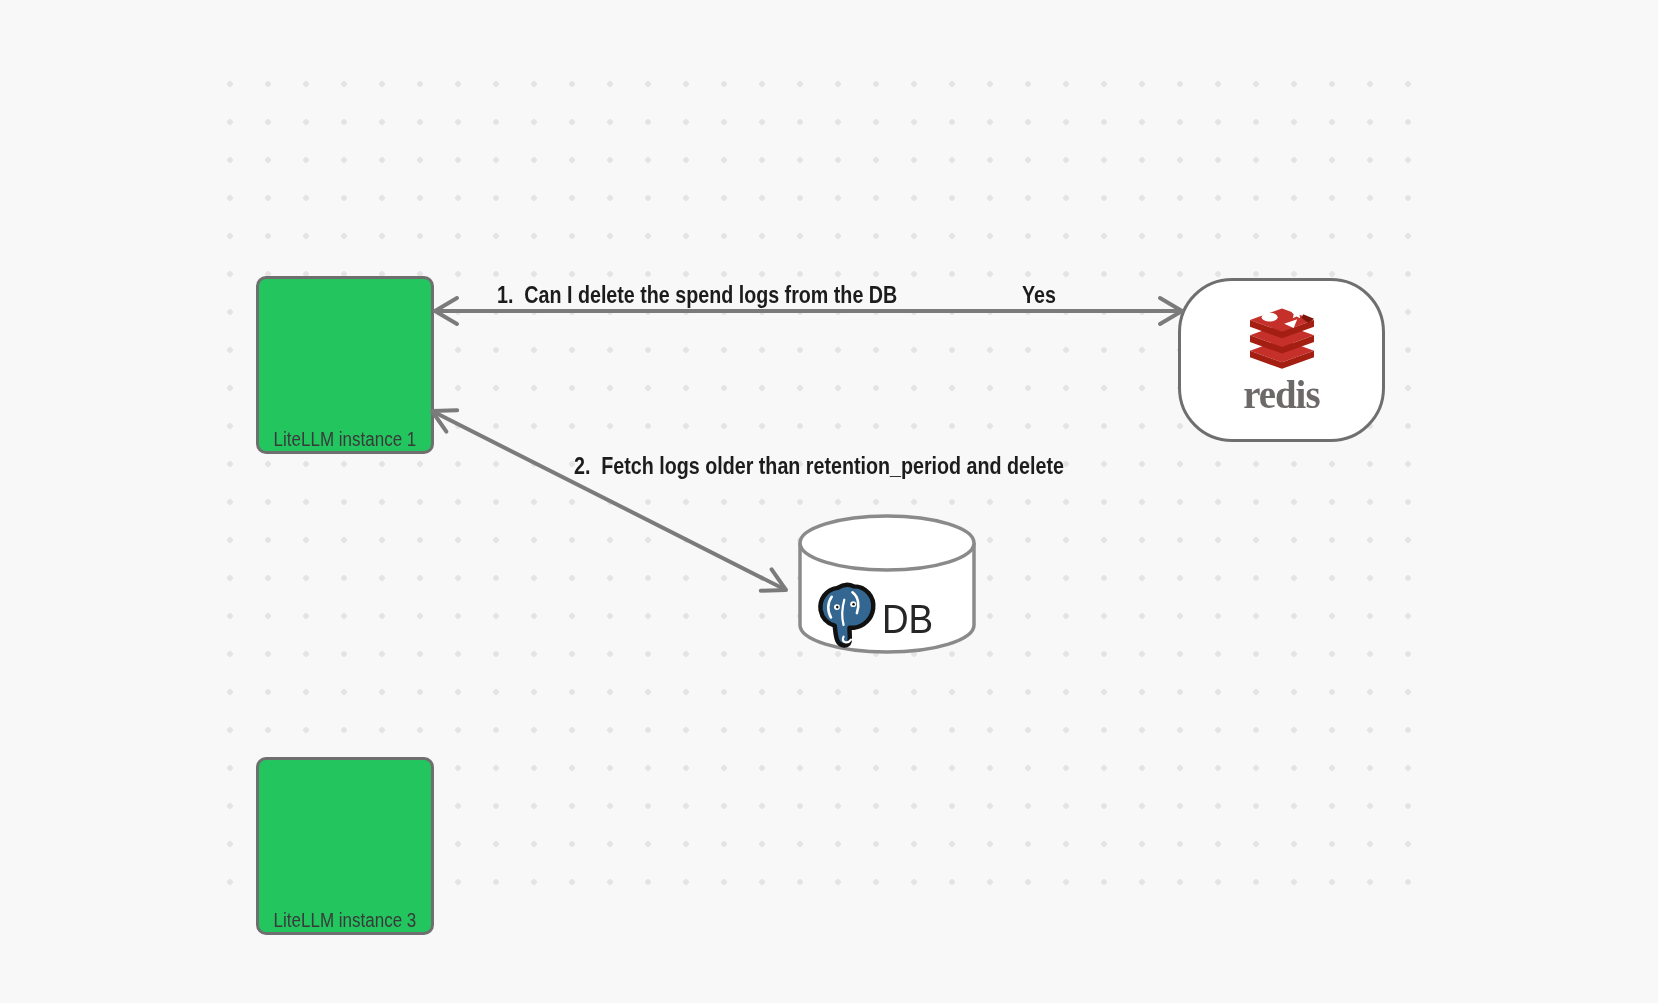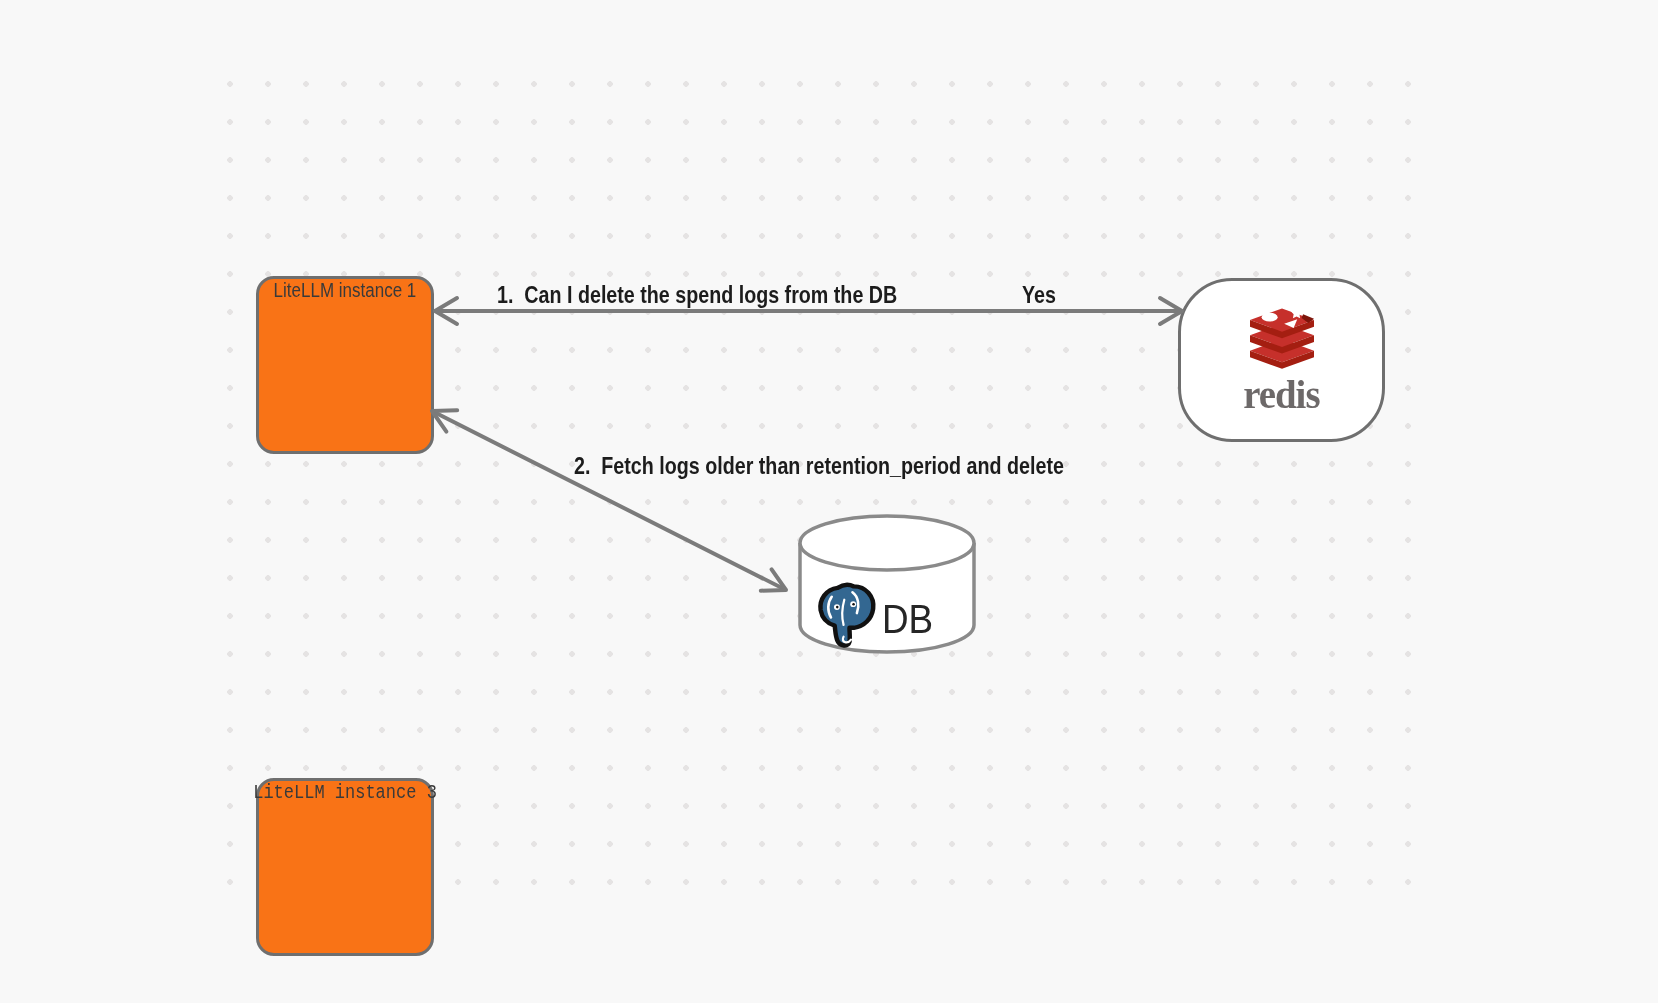--- a/index.html
+++ b/index.html
@@ -15,33 +15,33 @@
   }
   #dotgrid{
     position:absolute;
     left:211px;top:65px;width:1217px;height:837px;
     background-image:radial-gradient(circle,#e5e3e3 2.6px,rgba(0,0,0,0) 3px);
     background-size:38px 38px;
   }
   .llm-box{
     position:absolute;
     width:172px;height:172px;
-    background:#f97316;
+    background:#22c55e;
     border:3.5px solid #6f6f6f;
-    border-radius:18px;
-    display:flex;align-items:flex-start;justify-content:center;
+    border-radius:10px;
+    display:flex;align-items:flex-end;justify-content:center;
   }
   .llm-box .boxlabel{
     font-size:20px;color:#3a3a3a;
     transform:scaleX(0.85);
     white-space:pre;
   }
   #box1{left:256px;top:276px;}
   #box2{left:257px;top:517px;}
-  #box3{left:256px;top:778px;font-family:Liberation Mono, monospace;}
+  #box3{left:256px;top:757px;}
 
   #redis-node{
     position:absolute;
     left:1178px;top:278px;width:207px;height:164px;
     background:#ffffff;
     border:3.5px solid #6f6f6f;
     border-radius:54px;
     display:flex;flex-direction:column;align-items:center;justify-content:center;
     padding-top:2px;box-sizing:border-box;font-family:Liberation Serif, serif;
   }

